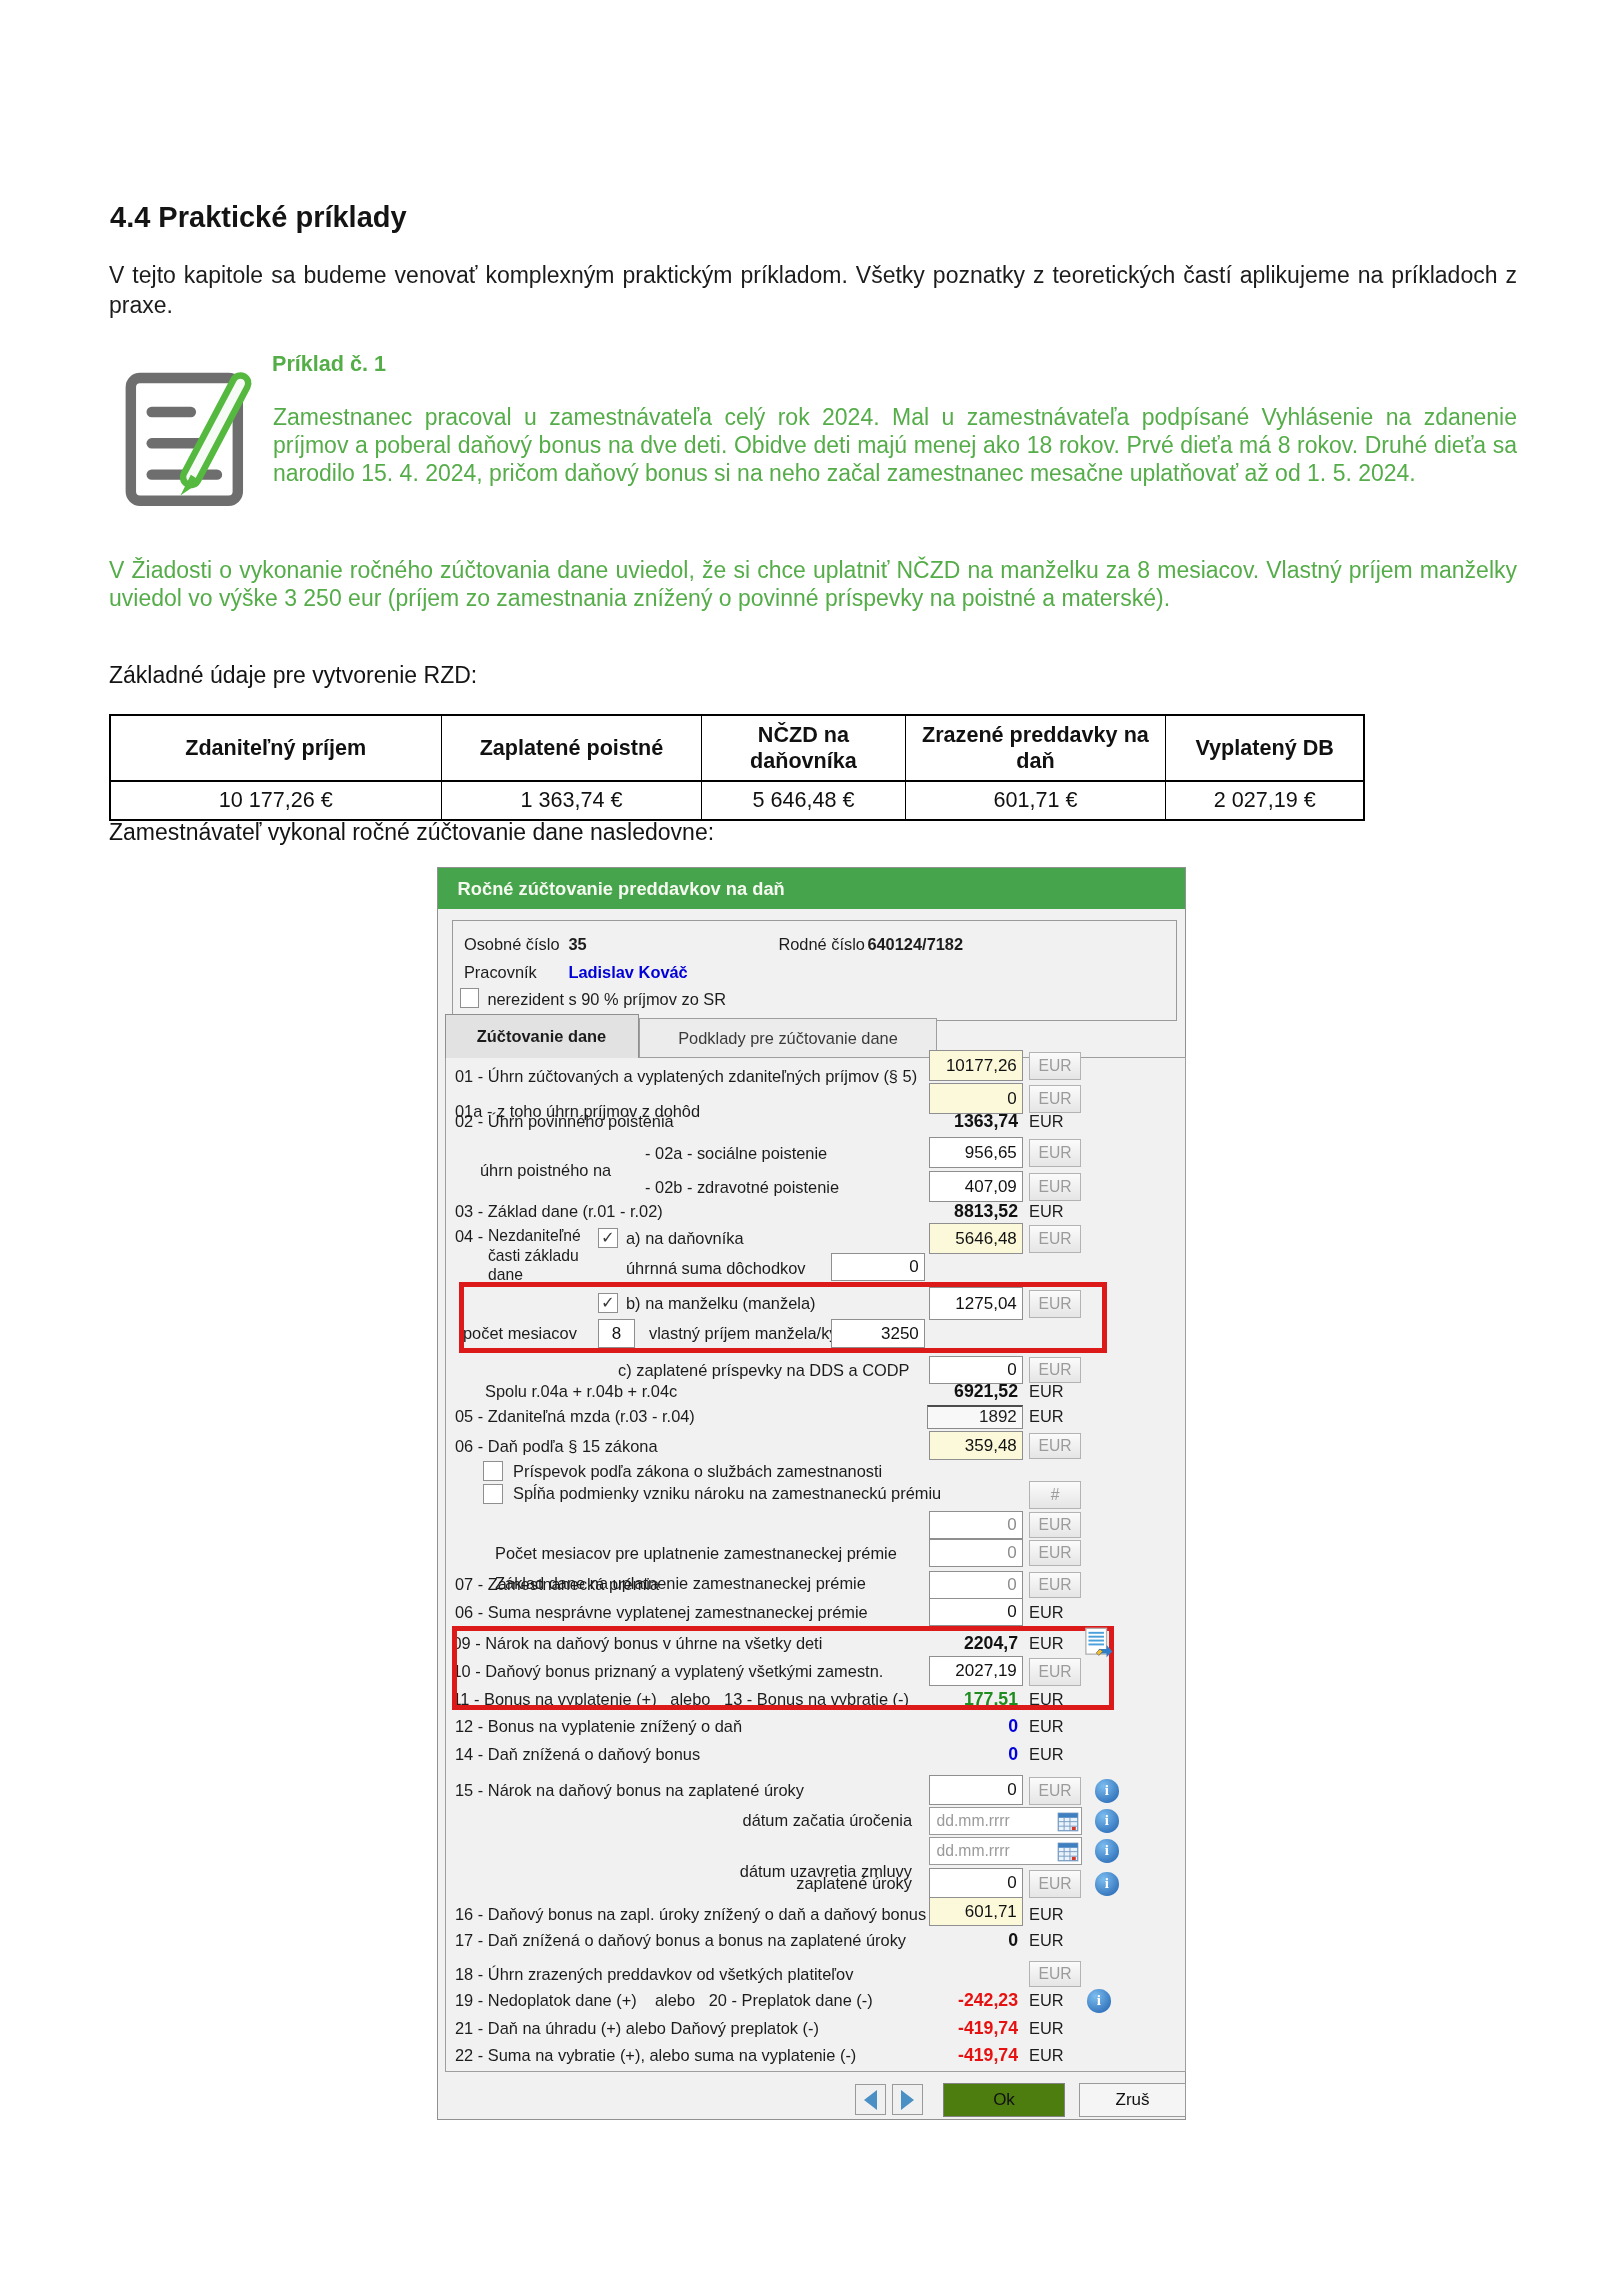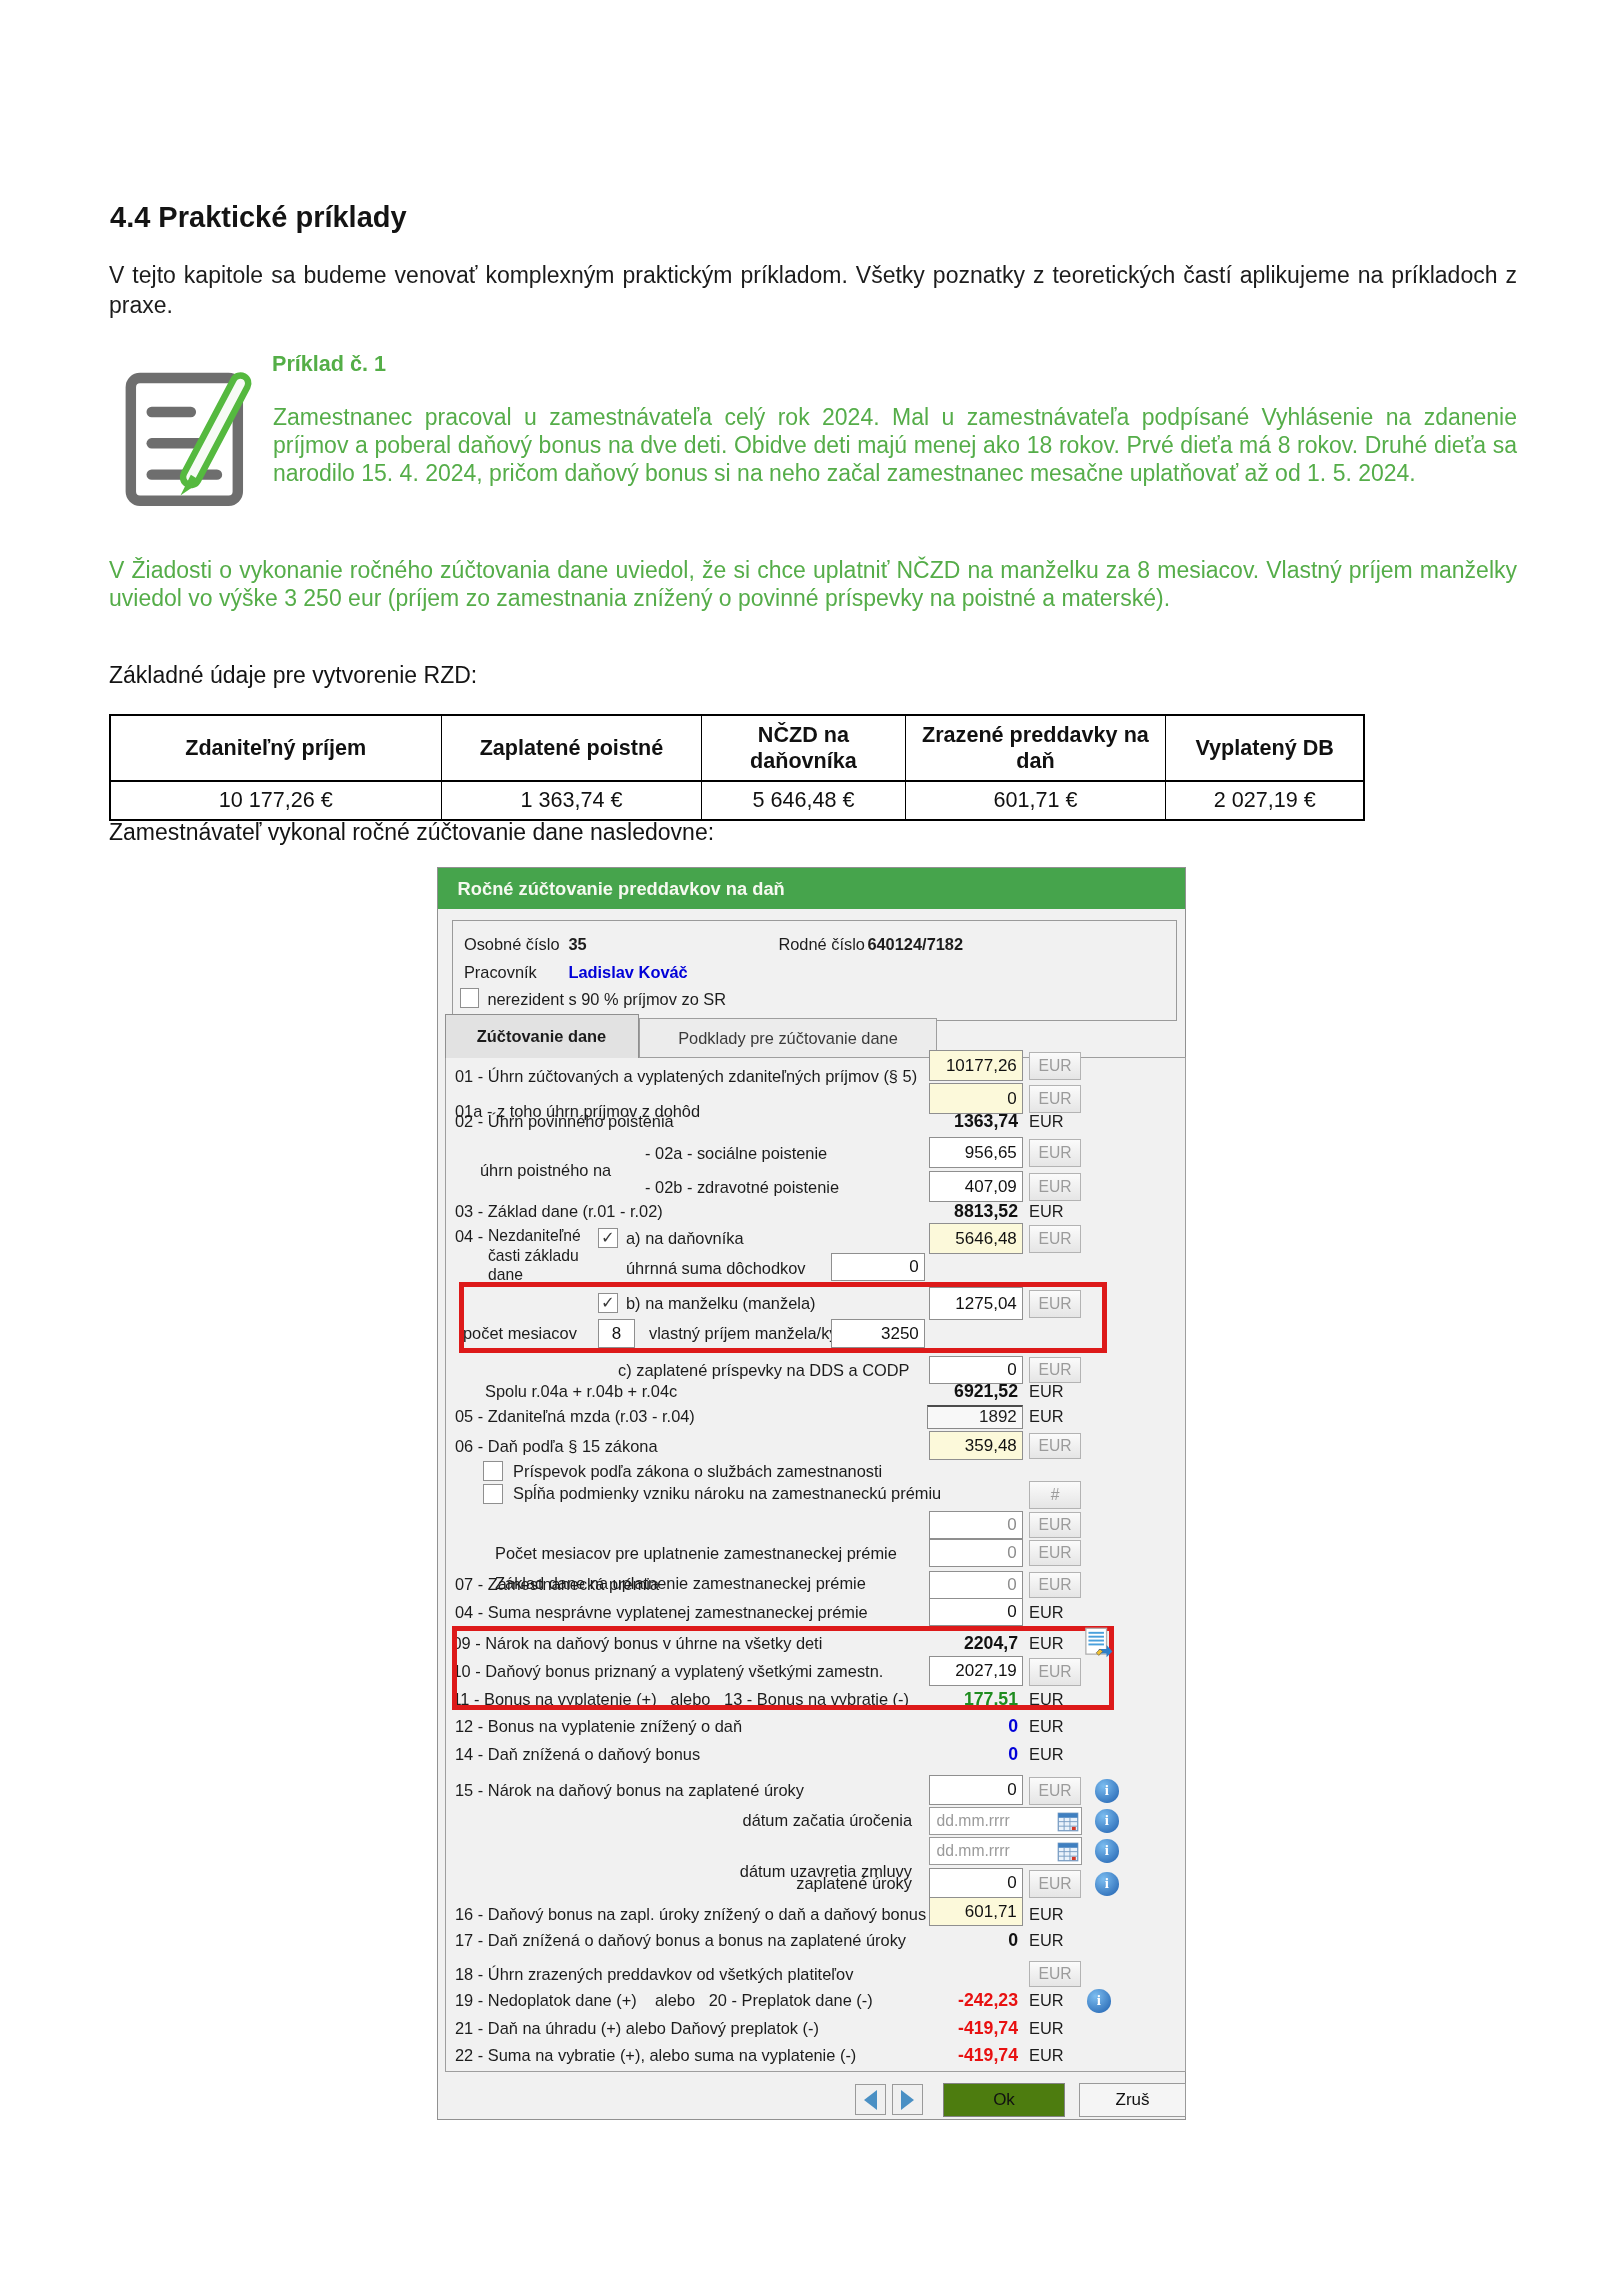--- a/index.html
+++ b/index.html
@@ -261,21 +261,21 @@
       <span class="v">0</span>
     </div>
   <button class="eurb" style="top:672px;height:26px;">EUR</button>
 
   <span class="albl" style="left:17px;top:716px;">07 - Zamestnanecká prémia</span>
   <div class="inp gray" style="top:703px;height:27.5px;">
       <span class="v">0</span>
     </div>
   <button class="eurb" style="top:704px;height:26px;">EUR</button>
 
-  <span class="albl" style="left:17px;top:744px;">04 - Suma nesprávne vyplatenej zamestnaneckej prémie</span>
+  <span class="albl" style="left:17px;top:744px;">06 - Suma nesprávne vyplatenej zamestnaneckej prémie</span>
   <div class="inp" style="top:730px;height:27.5px;">
       <span class="v">0</span>
     </div>
   <span class="eurt" style="top:744px;">EUR</span>
 
   <span class="albl" style="left:14.4px;top:775px;">09 - Nárok na daňový bonus v úhrne na všetky deti</span>
   <span class="bval" style="top:775px;">2204,7</span>
   <span class="eurt" style="top:775px;">EUR</span>
   <svg style="position:absolute;left:644px;top:759px;z-index:6;" width="31" height="31" viewBox="0 0 48 48">
     <rect x="6" y="2" width="32" height="40" fill="#ffffff" stroke="#b0b0b0" stroke-width="2"></rect>

